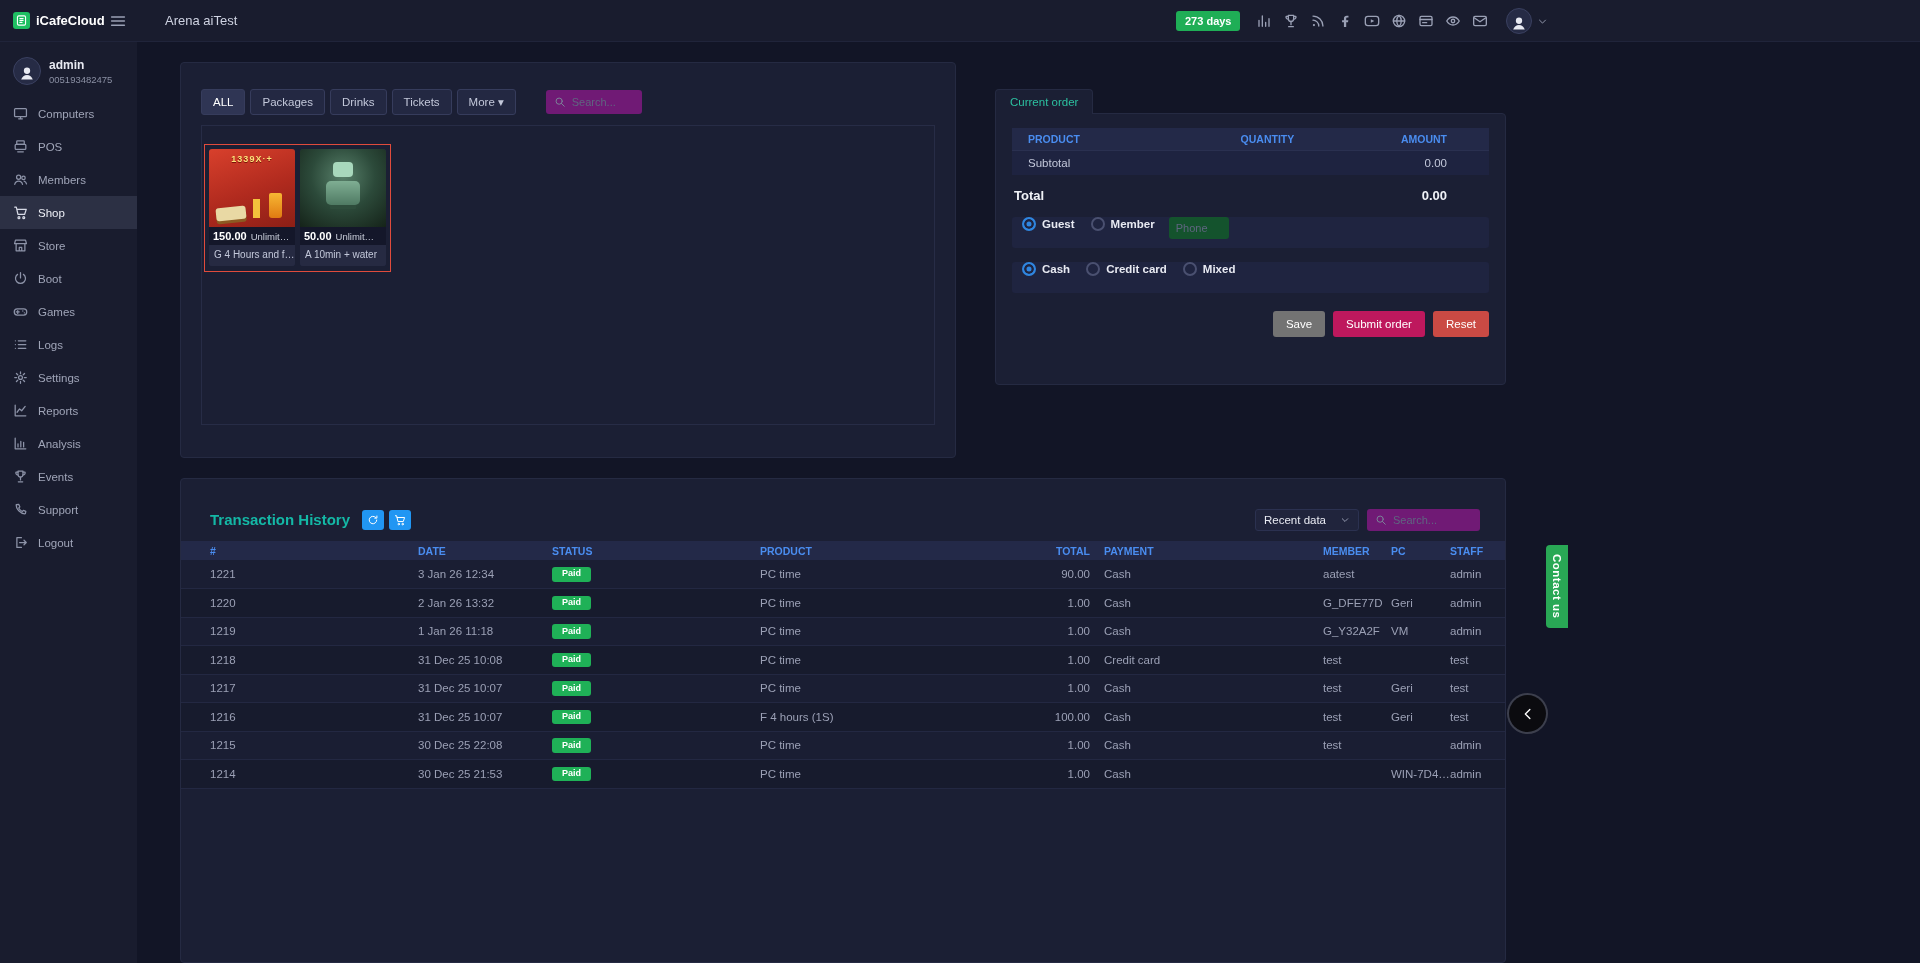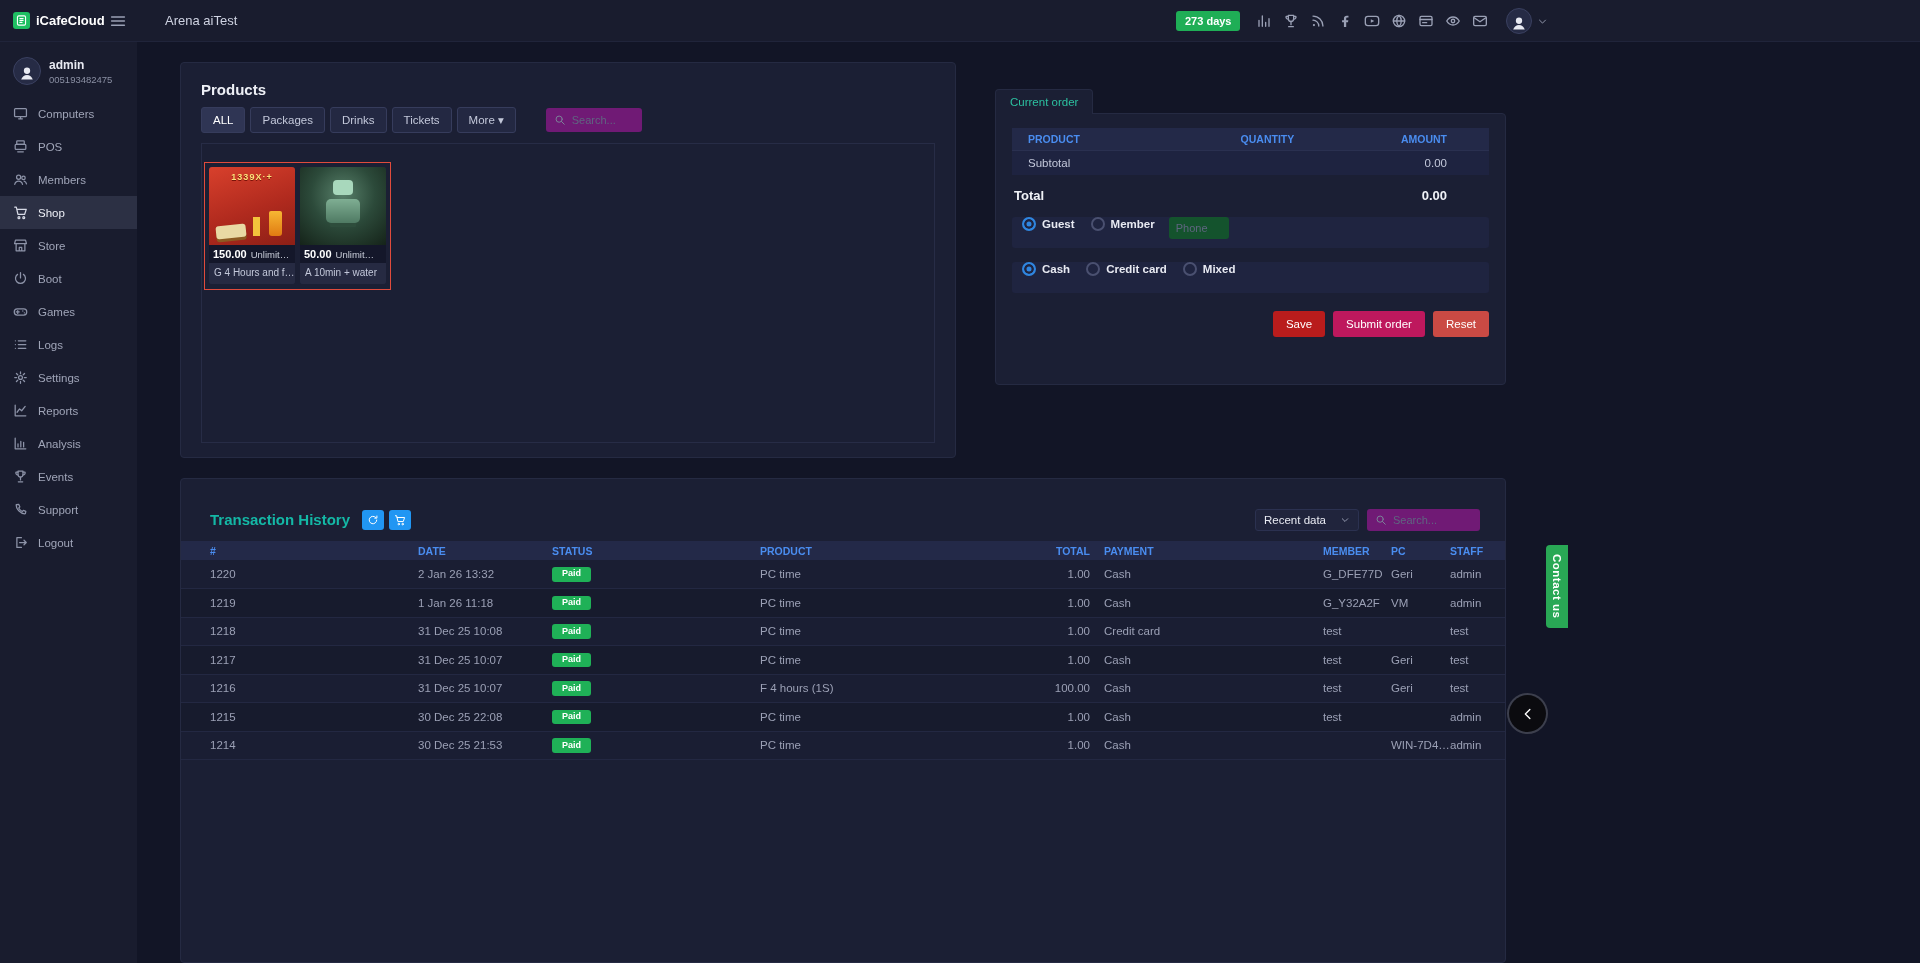--- a/index.html
+++ b/index.html
@@ -85,21 +85,21 @@
   .ostrip { display:flex; align-items:flex-start; background:#1f2440; border-radius:3px; margin-top:14px; height:31px; padding:0 10px; }
   .radio-group { display:flex; align-items:center; gap:16px; }
   .radio-opt { display:flex; align-items:center; gap:6px; cursor:pointer; }
   .radio { width:14px; height:14px; border-radius:50%; border:2px solid #4a5070; background:transparent; flex:none; }
   .radio.on { border-color:#2f86e0; background:#2f86e0; box-shadow:inset 0 0 0 2.5px #1f2440; }
   .rlabel { font-size:11.5px; font-weight:bold; color:#e8eaf2; }
   .phone-input { width:60px; height:22px; background:#14532d; border:none; border-radius:3px; color:#c3c8da; font-size:11px; padding:0 7px; font-family:inherit; outline:none; margin-left:14px; }
   .phone-input::placeholder { color:#5f6580; }
   .obuttons { display:flex; justify-content:flex-end; gap:8px; margin-top:18px; }
   .btn { height:26px; border:none; border-radius:3px; color:#ffffff; font-size:11.5px; padding:0 13px; cursor:pointer; font-family:inherit; }
-  .btn.save { background:#b91c1c; }
+  .btn.save { background:#737373; }
   .btn.submit { background:#be185d; }
   .btn.reset { background:#ca4a44; }
 
   
   .tx-card { position:absolute; left:180px; top:478px; width:1326px; height:485px; overflow:hidden; }
   .tx-top { display:flex; align-items:center; padding:22px 25px 0 29px; height:59px; }
   .tx-title { font-size:15px; font-weight:bold; color:#14b8a6; margin-right:12px; }
   .mini-btn { width:22px; height:20px; background:#2196f3; border:none; border-radius:3px; color:#fff; display:flex; align-items:center; justify-content:center; margin-right:5px; cursor:pointer; padding:4px 5px; }
   .tx-controls { margin-left:auto; display:flex; align-items:center; gap:8px; }
   .select { width:104px; height:22px; background:#20243c; border:1px solid #2b3150; border-radius:3px; display:flex; align-items:center; justify-content:space-between; padding:0 8px; font-size:11.5px; color:#e8eaf2; cursor:pointer; }
@@ -353,21 +353,20 @@
               <path d="M13.5 4.2H6.2v15.6h7.3"></path>
               <path d="M10.5 12H21M17.6 8.4L21.2 12l-3.6 3.6"></path>
             </svg>
           </span>
           <span>Logout</span>
         </div>
       </nav>
   </aside>
 
   <section class="card products-card">
-    <div class="card-title">Products</div>
     <div class="pc-toolbar">
       <div class="ptabs">
           <button class="ptab active">ALL</button>
           <button class="ptab">Packages</button>
           <button class="ptab">Drinks</button>
           <button class="ptab">Tickets</button>
           <button class="ptab">More ▾</button>
         </div>
       <label class="search-box">
         <span class="icon s">
@@ -515,20 +514,31 @@
             <th>PRODUCT</th>
             <th class="num">TOTAL</th>
             <th>PAYMENT</th>
             <th>MEMBER</th>
             <th>PC</th>
             <th>STAFF</th>
           </tr>
         </thead>
       <tbody>
           <tr>
+            <td>1221</td>
+            <td>3 Jan 26 12:34</td>
+            <td><span class="badge-paid">Paid</span></td>
+            <td>PC time</td>
+            <td class="num">90.00</td>
+            <td>Cash</td>
+            <td>aatest</td>
+            <td></td>
+            <td>admin</td>
+          </tr>
+          <tr>
             <td>1220</td>
             <td>2 Jan 26 13:32</td>
             <td><span class="badge-paid">Paid</span></td>
             <td>PC time</td>
             <td class="num">1.00</td>
             <td>Cash</td>
             <td>G_DFE77D</td>
             <td>Geri</td>
             <td>admin</td>
           </tr>

